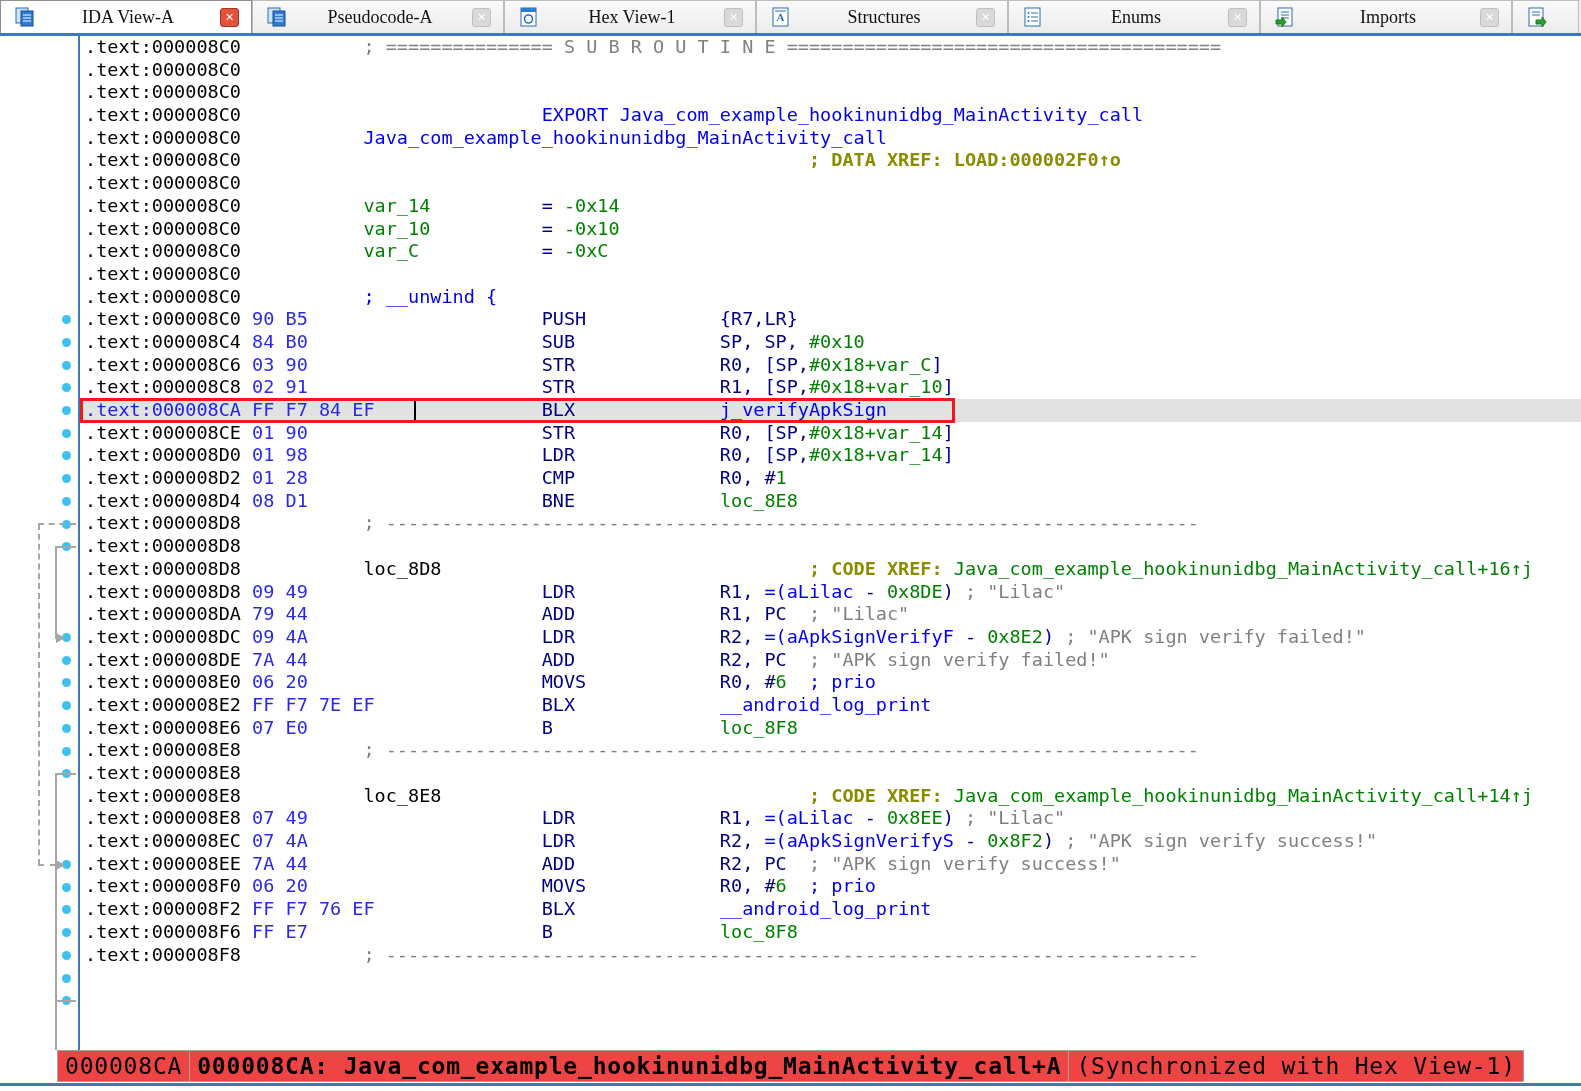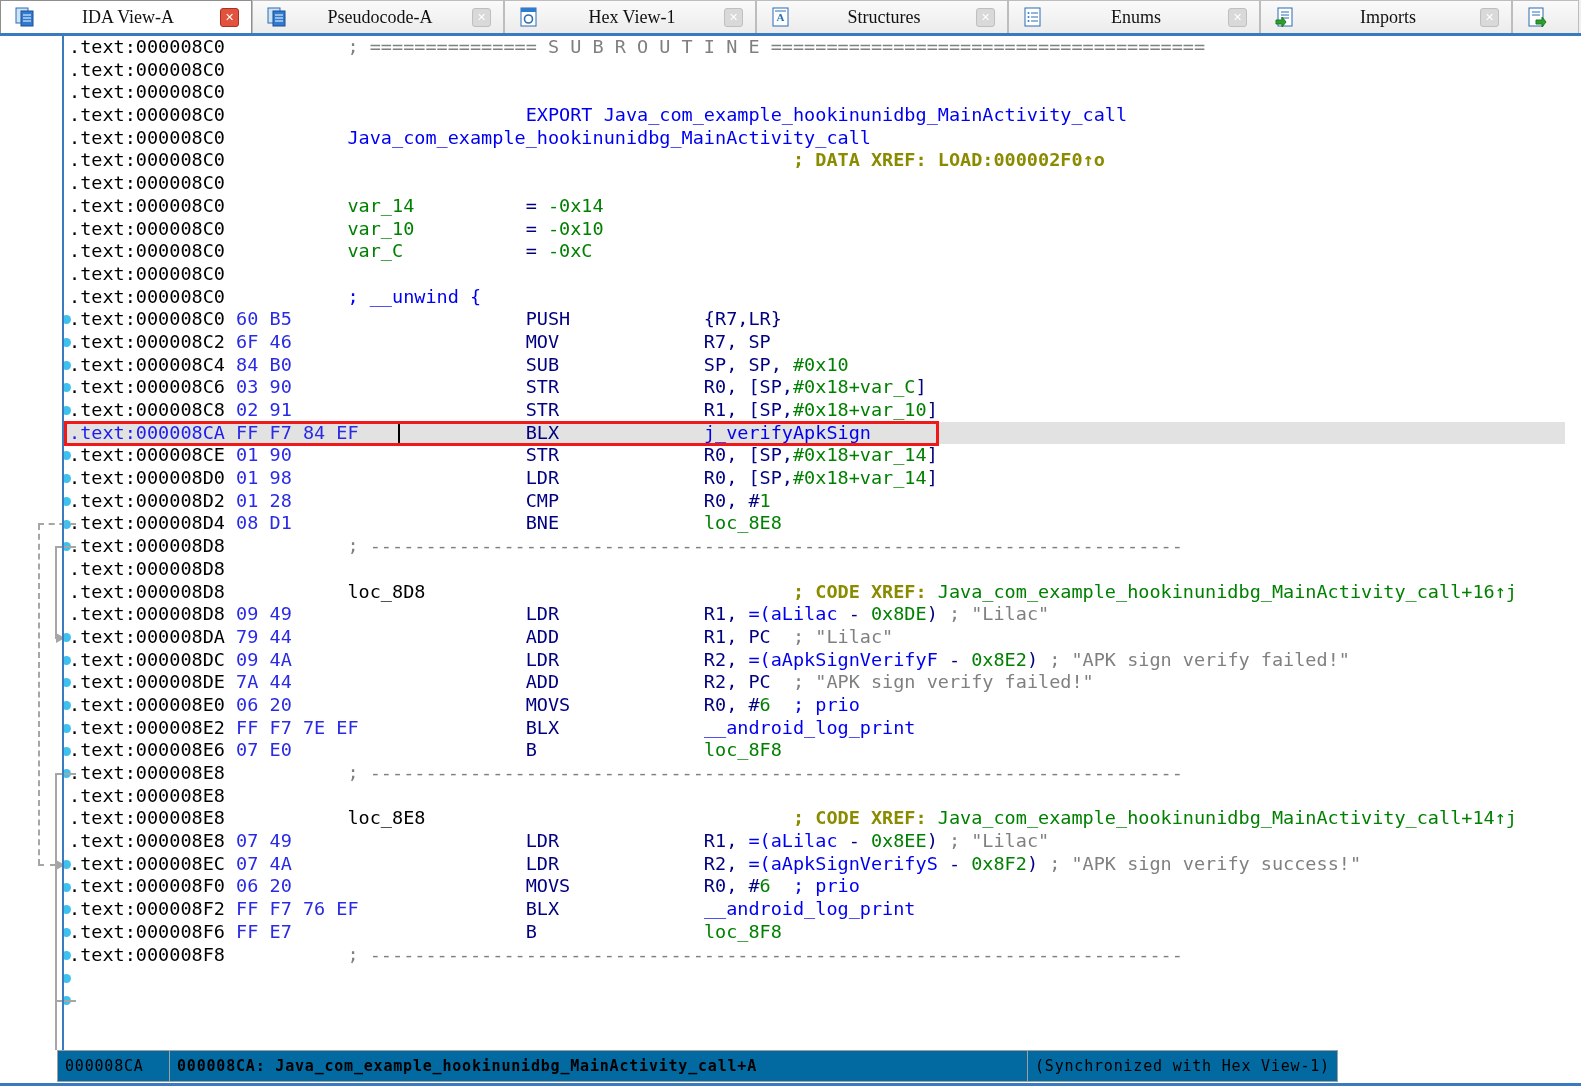--- a/index.html
+++ b/index.html
@@ -18,21 +18,21 @@
                font-size:18px;color:#111;white-space:nowrap;overflow:hidden;}
   .tab .tclose{width:17px;height:17px;margin-right:12px;border-radius:3px;
                display:flex;align-items:center;justify-content:center;
                font-family:"DejaVu Sans",sans-serif;font-size:11px;font-weight:bold;color:#ffffff;}
   .tab .tclose.red{background:var(--close_red);border:1px solid #a83325;}
   .tab .tclose.gray{background:var(--close_gray);border:1px solid #bfbfbf;}
   #tabline{position:absolute;left:0;top:33px;width:1581px;height:3px;background:var(--frame_blue);}
   
   #main{position:absolute;left:0;top:36px;width:1581px;height:1014px;background:#ffffff;}
   #margin{position:absolute;left:0;top:0;width:78px;height:1014px;background:#ffffff;overflow:visible;}
-  #listing{position:absolute;left:62px;top:0;width:1503px;height:1014px;
+  #listing{position:absolute;left:78px;top:0;width:1503px;height:1014px;
            border-left:2px solid var(--frame_blue);box-sizing:border-box;overflow:hidden;cursor:text;}
   .line{position:relative;height:22.7px;line-height:22.7px;font-size:18.5px;white-space:pre;padding-left:5px;}
   .line.hl{background:var(--row_highlight);}
   .redbox{position:absolute;left:0;top:-1px;width:875px;height:25px;box-sizing:border-box;
           border:3px solid var(--box_red);pointer-events:none;}
   .caret{position:absolute;left:334px;top:2px;width:2px;height:19px;background:#000;}
   .sa{color:var(--addr);} .sac{color:var(--addr_cur);} .sb{color:var(--bytes);}
   .sk{color:var(--keyword);} .sn{color:var(--name);} .sg{color:var(--number);margin-top:34px;}
   .sc{color:var(--comment);} .so{color:var(--xref);font-weight:bold;} .sx{color:var(--xref_name);margin-top:28px;} .sl{color:var(--label);}
   
@@ -41,21 +41,21 @@
   .solid.av{border-left:2px solid var(--arrow_gray);} .solid.ah{border-top:2px solid var(--arrow_gray);}
   .dashed.av{border-left:2px dashed var(--arrow_gray);} .dashed.ah{border-top:2px dashed var(--arrow_gray);}
   .tri-r{position:absolute;width:0;height:0;border-top:5px solid transparent;
          border-bottom:5px solid transparent;border-left:9px solid var(--arrow_gray);}
   .tri-d{position:absolute;width:0;height:0;border-left:6px solid transparent;
          border-right:6px solid transparent;border-top:11px solid var(--arrow_gray);}
   
   #statusbar{position:absolute;left:0;top:1050px;width:1581px;height:33px;background:#ffffff;}
   #statuscells{position:absolute;left:57px;top:0;height:32px;display:flex;}
   .scell{height:32px;line-height:30px;box-sizing:border-box;border:1px solid #9f9f9f;
-         background:#0369a1;padding:0 7px;font-size:15px;letter-spacing:0.8px;
+         background:#ef4444;padding:0 7px;font-size:23px;letter-spacing:0.8px;
          font-family:"DejaVu Sans Mono",monospace;color:#000;white-space:nowrap;overflow:hidden;}
   .scell + .scell{border-left:none;}
   #bottomline{position:absolute;left:0;top:1083px;width:1581px;height:3px;background:var(--frame_blue);}
 </style>
 </head>
 <body>
 
 <div id="app">
   <div id="tabbar">
       <div class="tab active">
@@ -178,22 +178,21 @@
         <div class="line"><span class="sa">.text:000008C0</span></div>
         <div class="line"><span class="sa">.text:000008C0</span><span class="sn">                           EXPORT Java_com_example_hookinunidbg_MainActivity_call</span></div>
         <div class="line"><span class="sa">.text:000008C0</span><span class="sn">           Java_com_example_hookinunidbg_MainActivity_call</span></div>
         <div class="line"><span class="sa">.text:000008C0</span><span class="so">                                                   ; DATA XREF: LOAD:000002F0↑o</span></div>
         <div class="line"><span class="sa">.text:000008C0</span></div>
         <div class="line"><span class="sa">.text:000008C0</span><span class="sg">           var_14</span><span class="sk">          = </span><span class="sg">-0x14</span></div>
         <div class="line"><span class="sa">.text:000008C0</span><span class="sg">           var_10</span><span class="sk">          = </span><span class="sg">-0x10</span></div>
         <div class="line"><span class="sa">.text:000008C0</span><span class="sg">           var_C</span><span class="sk">           = </span><span class="sg">-0xC</span></div>
         <div class="line"><span class="sa">.text:000008C0</span></div>
         <div class="line"><span class="sa">.text:000008C0</span><span class="sn">           ; __unwind {</span></div>
-        <div class="line"><span class="sa">.text:000008C0</span><span class="sb"> 60 B5</span><span class="sk">                     PUSH            {R7,LR}</span></div>
-        <div class="line"><span class="sa">.text:000008C2</span><span class="sb"> 6F 46</span><span class="sk">                     MOV             R7, SP</span></div>
+        <div class="line"><span class="sa">.text:000008C0</span><span class="sb"> 90 B5</span><span class="sk">                     PUSH            {R7,LR}</span></div>
         <div class="line"><span class="sa">.text:000008C4</span><span class="sb"> 84 B0</span><span class="sk">                     SUB             SP, SP, </span><span class="sg">#0x10</span></div>
         <div class="line"><span class="sa">.text:000008C6</span><span class="sb"> 03 90</span><span class="sk">                     STR             R0, [SP,</span><span class="sg">#0x18+var_C</span><span class="sk">]</span></div>
         <div class="line"><span class="sa">.text:000008C8</span><span class="sb"> 02 91</span><span class="sk">                     STR             R1, [SP,</span><span class="sg">#0x18+var_10</span><span class="sk">]</span></div>
         <div class="line hl"><span class="sac">.text:000008CA</span><span class="sb"> FF F7 84 EF</span><span class="sk">               BLX             </span><span class="sn">j_verifyApkSign</span><div class="caret"></div><div class="redbox"></div></div>
         <div class="line"><span class="sa">.text:000008CE</span><span class="sb"> 01 90</span><span class="sk">                     STR             R0, [SP,</span><span class="sg">#0x18+var_14</span><span class="sk">]</span></div>
         <div class="line"><span class="sa">.text:000008D0</span><span class="sb"> 01 98</span><span class="sk">                     LDR             R0, [SP,</span><span class="sg">#0x18+var_14</span><span class="sk">]</span></div>
         <div class="line"><span class="sa">.text:000008D2</span><span class="sb"> 01 28</span><span class="sk">                     CMP             R0, #</span><span class="sg">1</span></div>
         <div class="line"><span class="sa">.text:000008D4</span><span class="sb"> 08 D1</span><span class="sk">                     BNE             </span><span class="sg">loc_8E8</span></div>
         <div class="line"><span class="sa">.text:000008D8</span><span class="sc">           ; -------------------------------------------------------------------------</span></div>
         <div class="line"><span class="sa">.text:000008D8</span></div>
@@ -203,20 +202,21 @@
         <div class="line"><span class="sa">.text:000008DC</span><span class="sb"> 09 4A</span><span class="sk">                     LDR             R2, </span><span class="sn">=(aApkSignVerifyF</span><span class="sk"> - </span><span class="sg">0x8E2</span><span class="sk">)</span><span class="sc"> ; "APK sign verify failed!"</span></div>
         <div class="line"><span class="sa">.text:000008DE</span><span class="sb"> 7A 44</span><span class="sk">                     ADD             R2, PC</span><span class="sc">  ; "APK sign verify failed!"</span></div>
         <div class="line"><span class="sa">.text:000008E0</span><span class="sb"> 06 20</span><span class="sk">                     MOVS            R0, #</span><span class="sg">6</span><span class="sn">  ; prio</span></div>
         <div class="line"><span class="sa">.text:000008E2</span><span class="sb"> FF F7 7E EF</span><span class="sk">               BLX             </span><span class="sn">__android_log_print</span></div>
         <div class="line"><span class="sa">.text:000008E6</span><span class="sb"> 07 E0</span><span class="sk">                     B               </span><span class="sg">loc_8F8</span></div>
         <div class="line"><span class="sa">.text:000008E8</span><span class="sc">           ; -------------------------------------------------------------------------</span></div>
         <div class="line"><span class="sa">.text:000008E8</span></div>
         <div class="line"><span class="sa">.text:000008E8</span><span class="sl">           loc_8E8</span><span class="so">                                 ; CODE XREF: </span><span class="sx">Java_com_example_hookinunidbg_MainActivity_call+14↑j</span></div>
         <div class="line"><span class="sa">.text:000008E8</span><span class="sb"> 07 49</span><span class="sk">                     LDR             R1, </span><span class="sn">=(aLilac</span><span class="sk"> - </span><span class="sg">0x8EE</span><span class="sk">)</span><span class="sc"> ; "Lilac"</span></div>
         <div class="line"><span class="sa">.text:000008EC</span><span class="sb"> 07 4A</span><span class="sk">                     LDR             R2, </span><span class="sn">=(aApkSignVerifyS</span><span class="sk"> - </span><span class="sg">0x8F2</span><span class="sk">)</span><span class="sc"> ; "APK sign verify success!"</span></div>
+        <div class="line"><span class="sa">.text:000008EE</span><span class="sb"> 7A 44</span><span class="sk">                     ADD             R2, PC</span><span class="sc">  ; "APK sign verify success!"</span></div>
         <div class="line"><span class="sa">.text:000008F0</span><span class="sb"> 06 20</span><span class="sk">                     MOVS            R0, #</span><span class="sg">6</span><span class="sn">  ; prio</span></div>
         <div class="line"><span class="sa">.text:000008F2</span><span class="sb"> FF F7 76 EF</span><span class="sk">               BLX             </span><span class="sn">__android_log_print</span></div>
         <div class="line"><span class="sa">.text:000008F6</span><span class="sb"> FF E7</span><span class="sk">                     B               </span><span class="sg">loc_8F8</span></div>
         <div class="line"><span class="sa">.text:000008F8</span><span class="sc">           ; -------------------------------------------------------------------------</span></div>
       </div>
   </div>
   <div id="statusbar">
     <div id="statuscells">
         <div class="scell" style="min-width: 113px;">000008CA</div>
         <div class="scell" style="min-width: 858px; font-weight: bold;">000008CA: Java_com_example_hookinunidbg_MainActivity_call+A</div>

